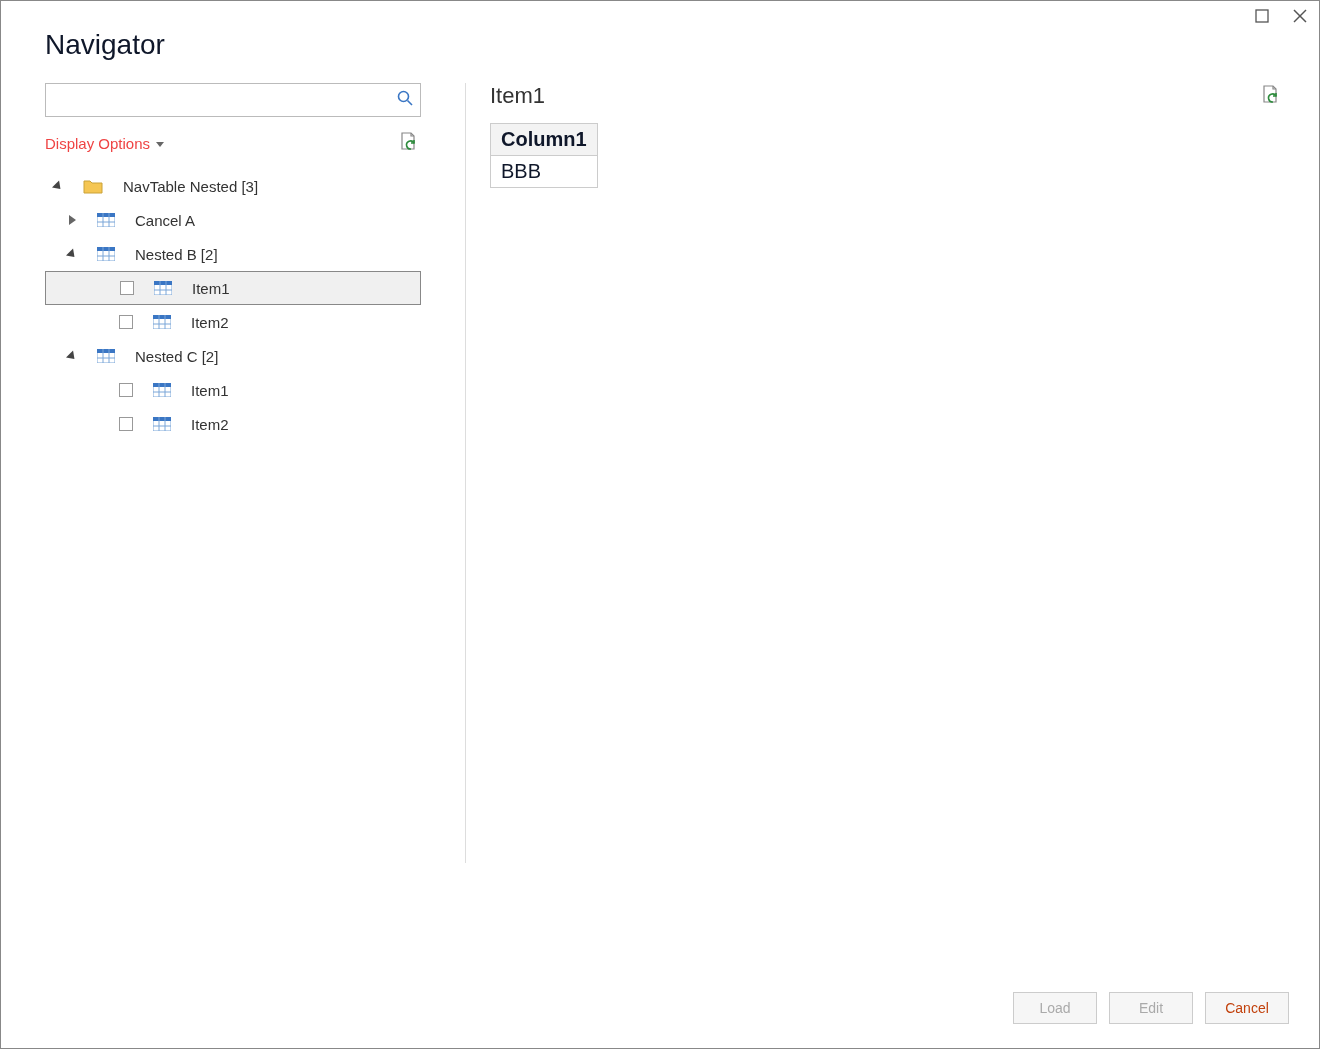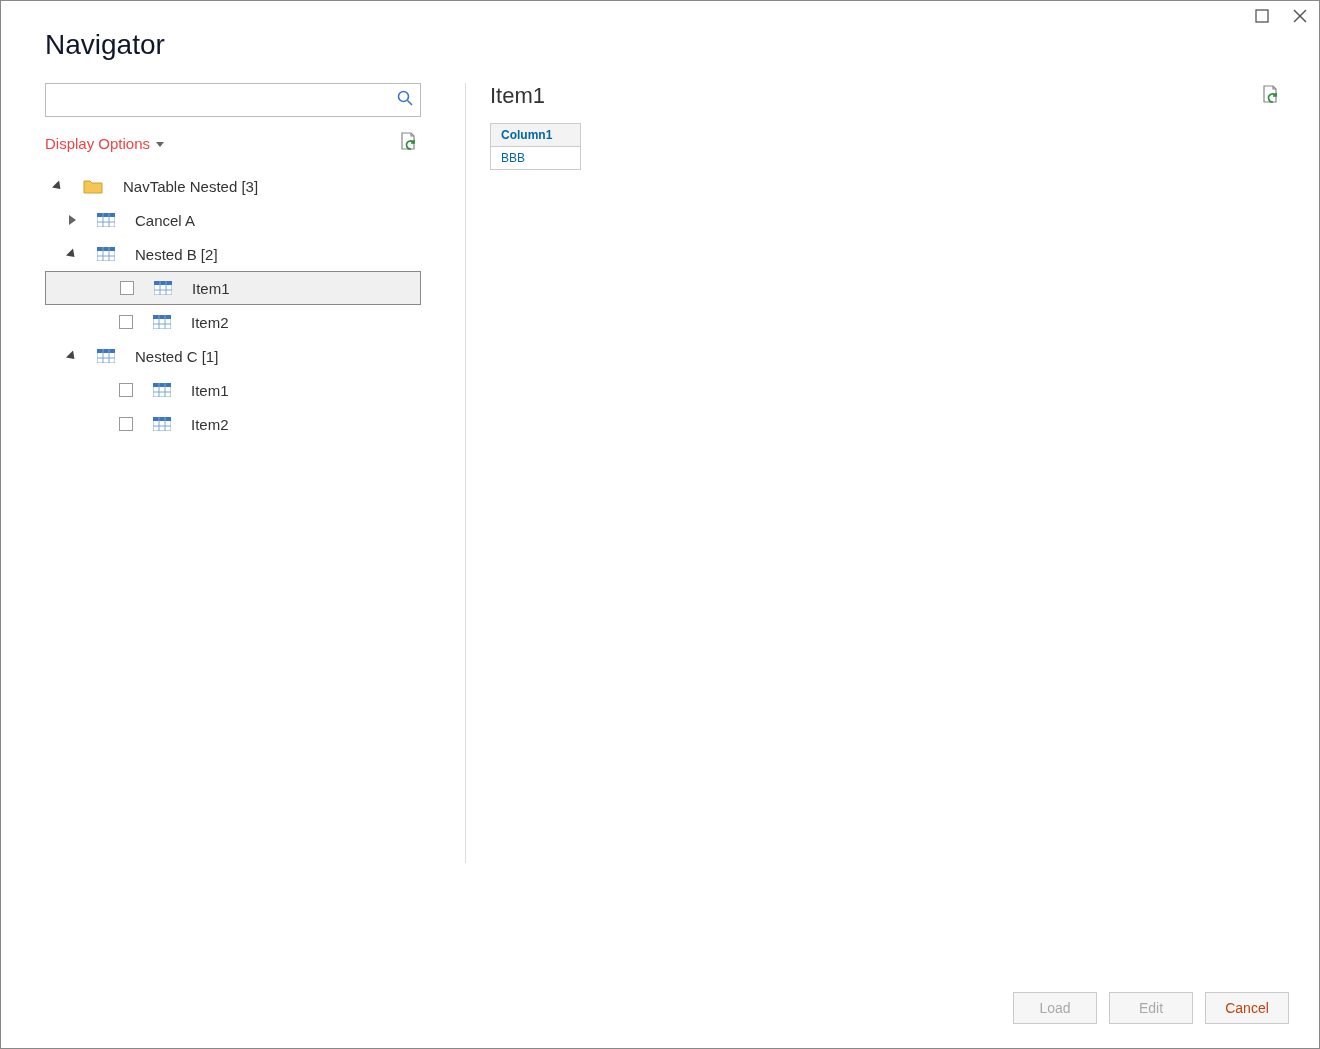--- a/index.html
+++ b/index.html
@@ -168,22 +168,22 @@
     align-items: center;
     margin-bottom: 14px;
   }
   .preview-title {
     font-size: 22px;
     font-weight: 400;
     color: #333;
   }
   .preview-table {
     border-collapse: collapse;
-    font-size: 12px;
-    color: #0369a1;
+    font-size: 20px;
+    color: #0f172a;
   }
   .preview-table th, .preview-table td {
     border: 1px solid #ccc;
     padding: 4px 10px;
     text-align: left;
     min-width: 90px;
   }
   .preview-table th {
     background: #f3f3f3;
     font-weight: 600;
@@ -341,21 +341,21 @@
           </span>
         <span class="table-icon">
           <svg width="18" height="14" viewBox="0 0 18 14">
               <rect x="0" y="0" width="18" height="14" fill="#fff" stroke="#7aa6d8"></rect>
               <rect x="0" y="0" width="18" height="4" fill="#3a76c4"></rect>
               <line x1="6" y1="0" x2="6" y2="14" stroke="#7aa6d8"></line>
               <line x1="12" y1="0" x2="12" y2="14" stroke="#7aa6d8"></line>
               <line x1="0" y1="9" x2="18" y2="9" stroke="#7aa6d8"></line>
             </svg>
         </span>
-        <span>Nested C [1]</span>
+        <span>Nested C [2]</span>
       </div>
 
       <div class="tree-row indent-3">
         <span class="expander"></span>
         <span class="checkbox"></span>
         <span class="table-icon">
           <svg width="18" height="14" viewBox="0 0 18 14">
               <rect x="0" y="0" width="18" height="14" fill="#fff" stroke="#7aa6d8"></rect>
               <rect x="0" y="0" width="18" height="4" fill="#3a76c4"></rect>
               <line x1="6" y1="0" x2="6" y2="14" stroke="#7aa6d8"></line>

